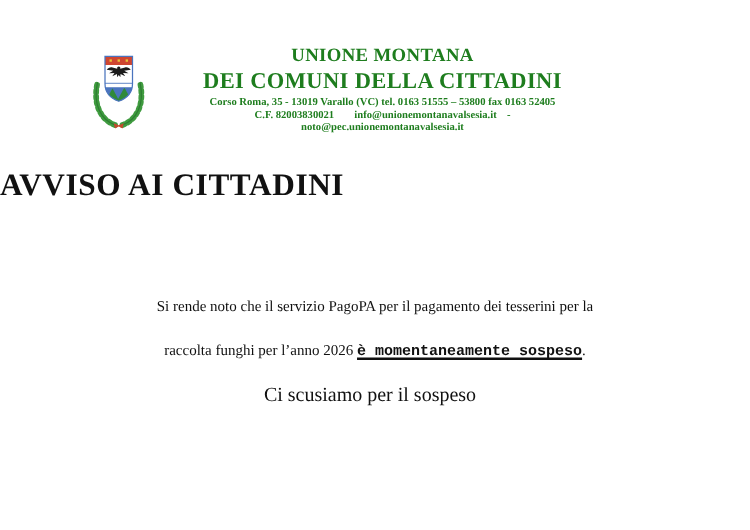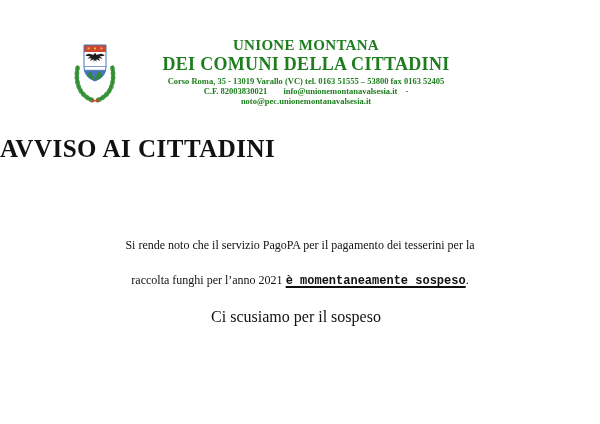--- a/index.html
+++ b/index.html
@@ -135,18 +135,18 @@
         <span class="gap-sm">-</span>
       </div>
       <div class="org-details-line">noto@pec.unionemontanavalsesia.it</div>
     </div>
   </div>
 
   <div class="notice-title">AVVISO AI CITTADINI</div>
 
   <div class="notice-body">
     <p class="body-line">Si rende noto che il servizio PagoPA per il pagamento dei tesserini per la</p>
-    <p class="body-line"><span>raccolta funghi per l’anno 2021 </span><span class="emphasis">è momentaneamente sospeso</span><span>.</span></p>
+    <p class="body-line"><span>raccolta funghi per l’anno 2026 </span><span class="emphasis">è momentaneamente sospeso</span><span>.</span></p>
   </div>
 
   <div class="closing">Ci scusiamo per il sospeso</div>
 
 </div>
 
 </body></html>

